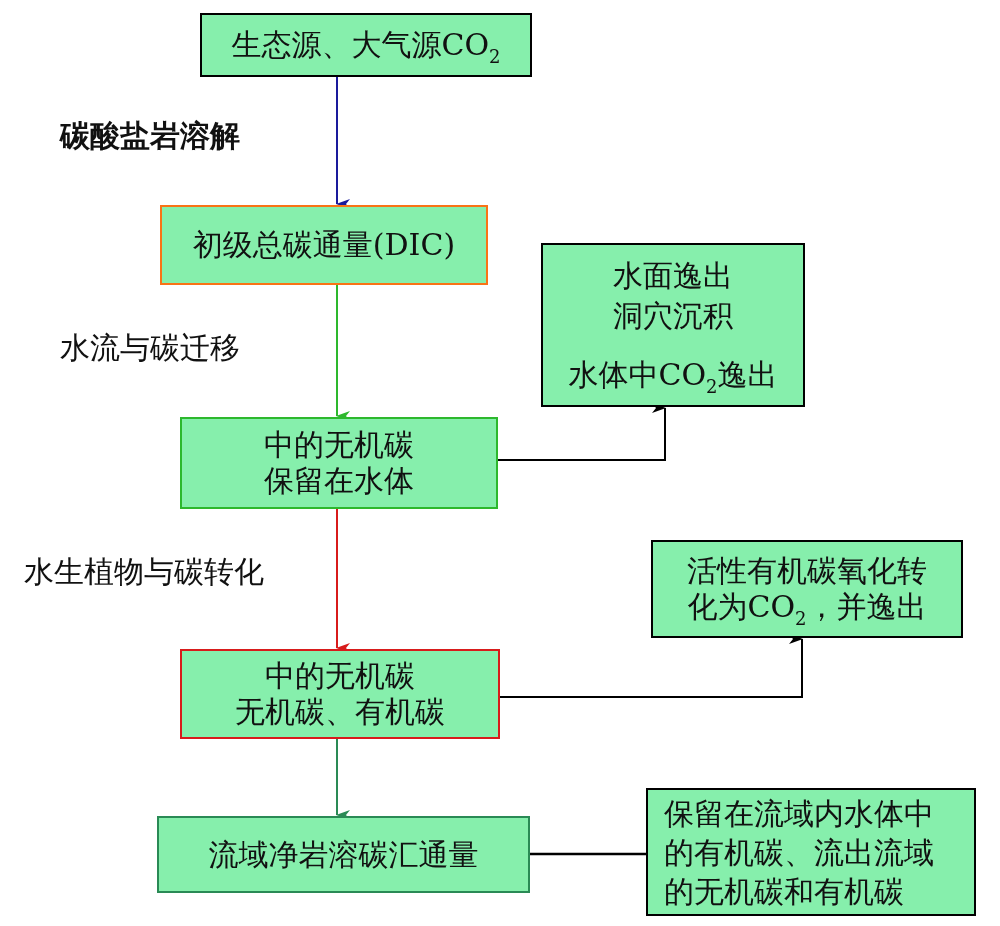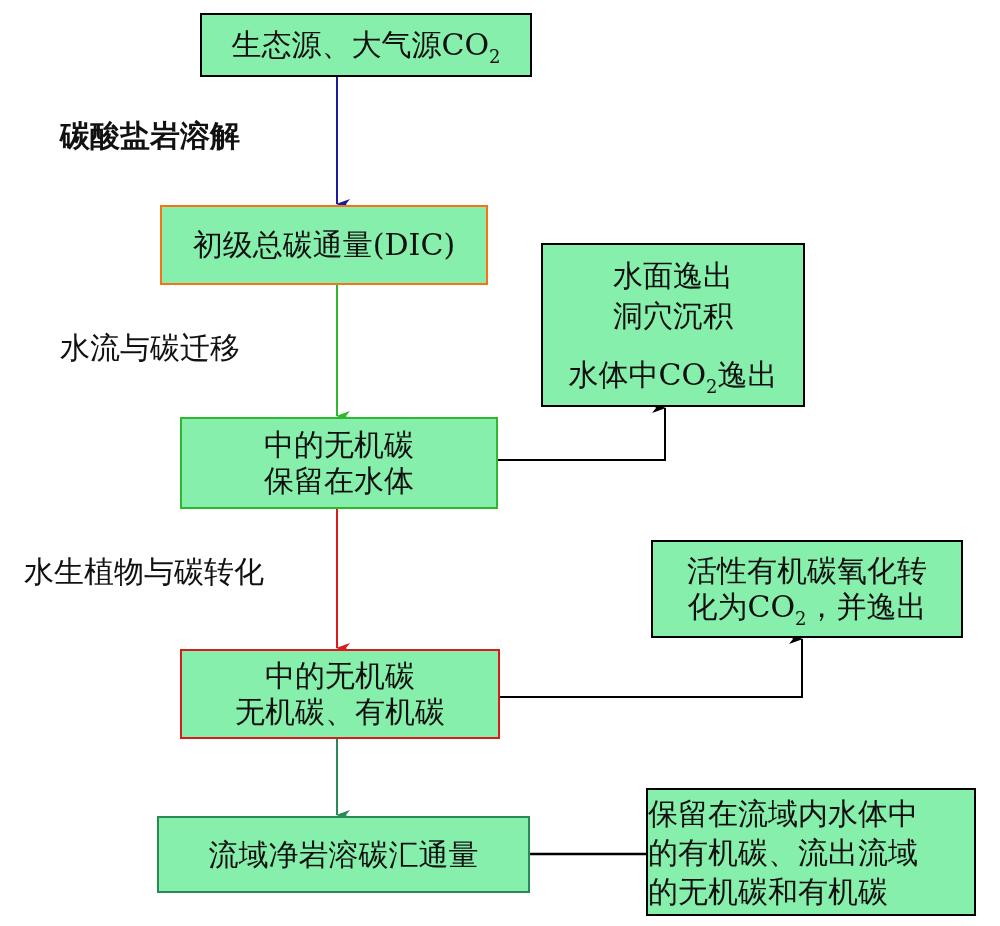--- a/index.html
+++ b/index.html
@@ -14,21 +14,21 @@
   sub { font-size: 18px; vertical-align: -8px; line-height: 0; }
 
   #b-source   { left: 200px; top: 13px;  width: 332px; height: 64px; border: 2px solid #000; }
   #b-dic      { left: 160px; top: 205px; width: 328px; height: 80px; border: 2px solid #f97316; }
   #b-inorg    { left: 180px; top: 417px; width: 318px; height: 92px; border: 2px solid #2db82d; }
   #b-both     { left: 180px; top: 649px; width: 320px; height: 90px; border: 2px solid #d81b1b; }
   #b-net      { left: 157px; top: 816px; width: 373px; height: 77px; border: 2px solid #2a8a55; }
   #b-cave     { left: 541px; top: 243px; width: 264px; height: 164px; border: 2px solid #000; }
   #b-oxid     { left: 651px; top: 540px; width: 312px; height: 98px; border: 2px solid #000; }
   #b-retain   { left: 646px; top: 788px; width: 330px; height: 128px; border: 2px solid #000;
-                align-items: flex-start; text-align: left; padding-left: 0; line-height: 39px; }
+                align-items: flex-start; text-align: left; padding-left: 16px; line-height: 39px; }
   #b-cave .line { line-height: 40px; }
   #b-cave .line.last { margin-top: 19px; }
 
   #l-carb  { left: 60px; top: 118px; font-weight: bold; }
   #l-flow  { left: 60px; top: 330px; }
   #l-plant { left: 24px; top: 554px; }
 </style>
 </head>
 <body>
 

